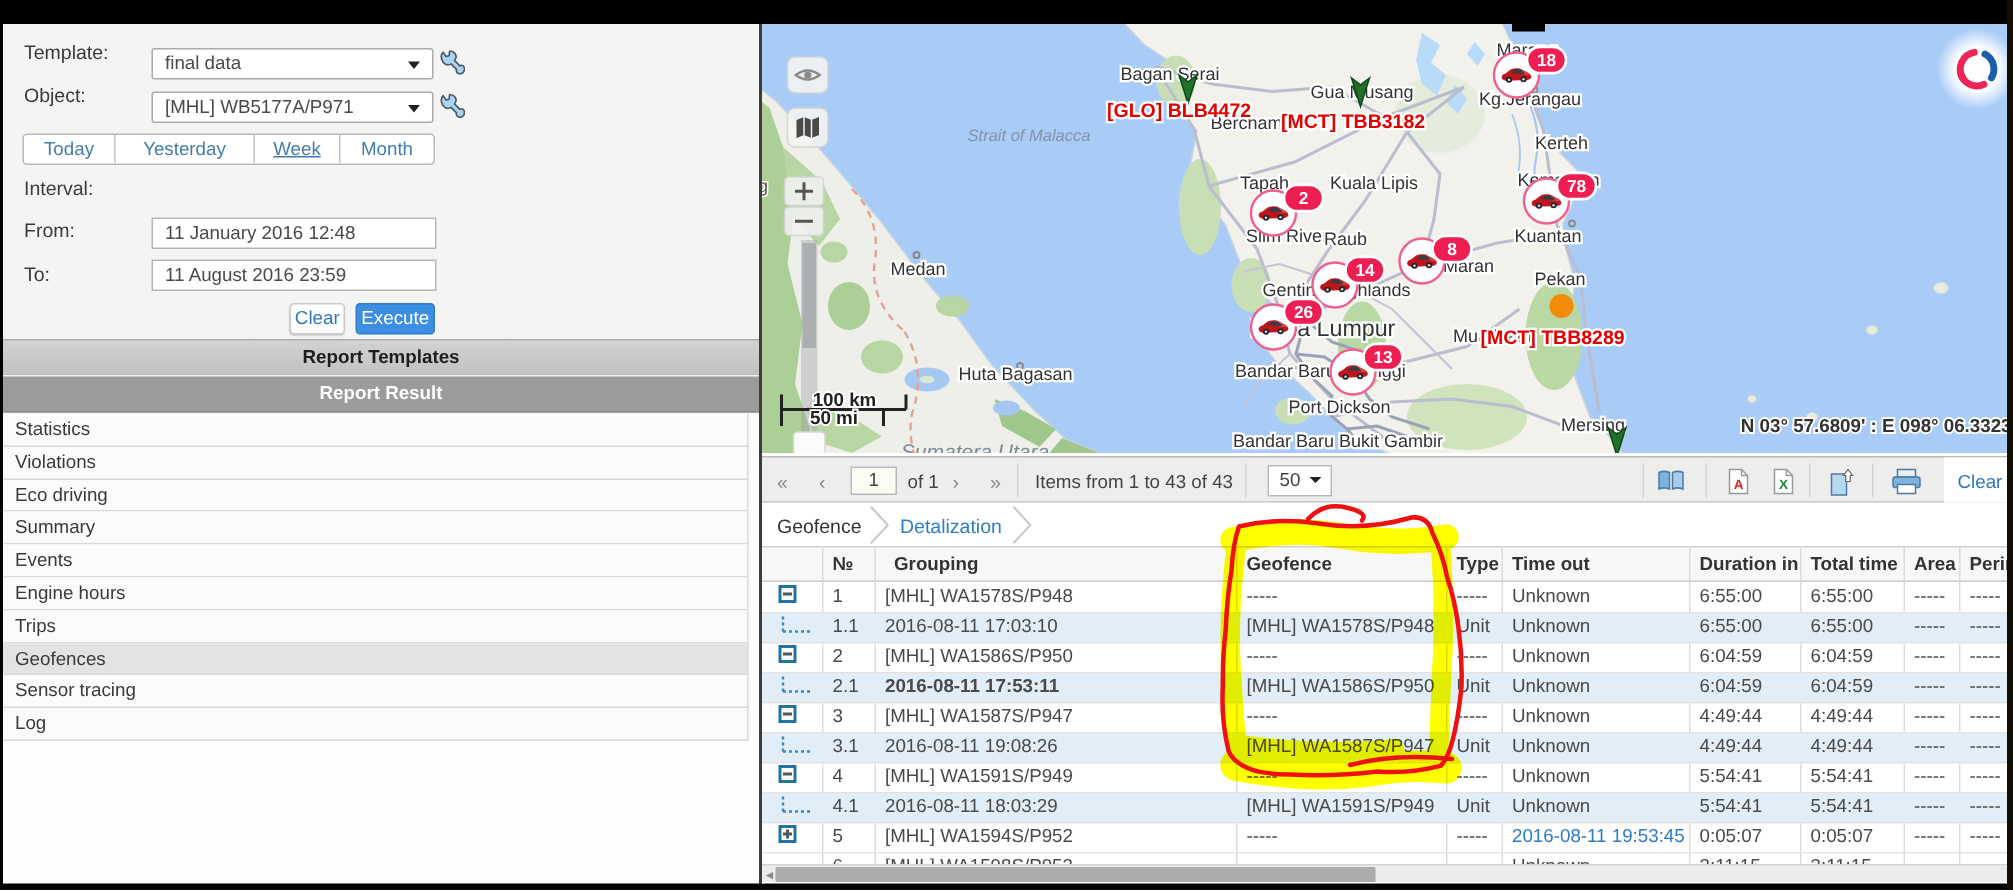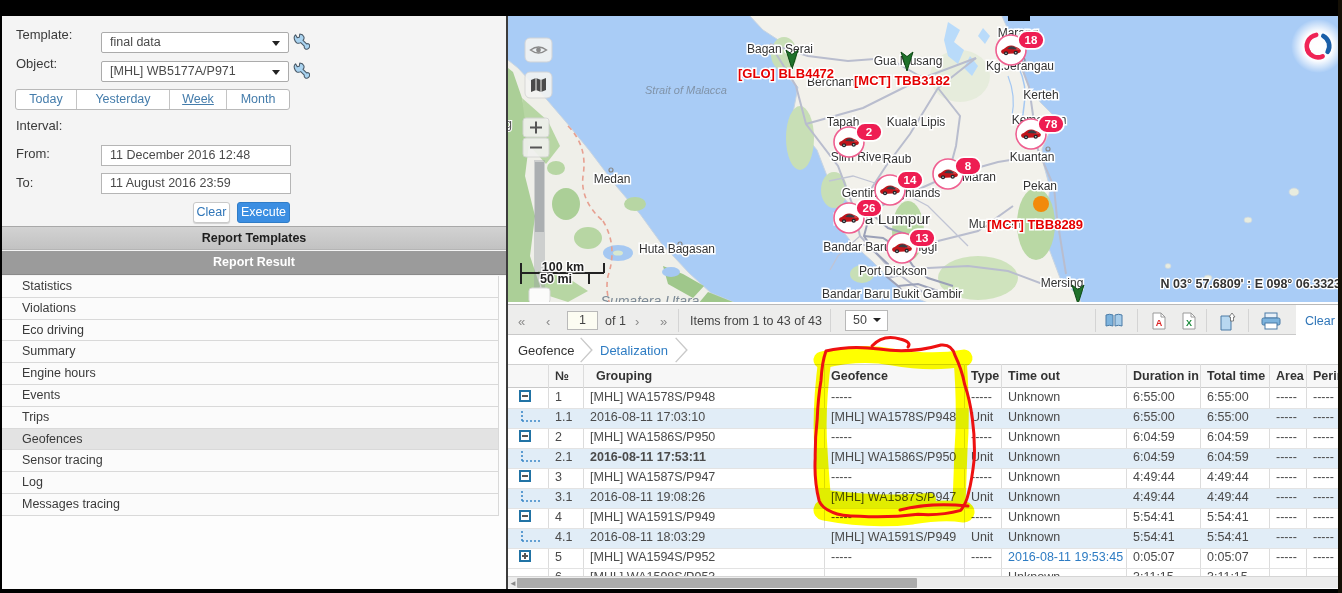--- a/index.html
+++ b/index.html
@@ -15,21 +15,21 @@
 .inp { position:absolute; left:99px; width:190px; height:21px; background:#fff; border:1px solid #b5b5b5; font-size:12.5px; color:#4a4a4a; line-height:19px; padding-left:8px; }
 .wrench { position:absolute; left:291px; width:17px; height:17px; }
 #segs { position:absolute; left:13px; top:73px; width:275px; height:21px; background:#fff; border:1px solid #b9b9b9; border-radius:3px; display:flex; }
 #segs div { border-right:1px solid #c4c4c4; color:#447cab; font-size:12.5px; text-align:center; line-height:19px; }
 #segs div:last-child { border-right:none; }
 .btn-clear { position:absolute; left:191px; top:186px; width:37px; height:21px; background:#fff; border:1px solid #c9c9c9; border-radius:3px; color:#3076b8; font-size:12.5px; text-align:center; line-height:19px; box-shadow:0 1px 1px rgba(0,0,0,.15); }
 .btn-exec { position:absolute; left:235px; top:186px; width:53px; height:21px; background:#3b8ee2; border:1px solid #2f7cc7; border-radius:3px; color:#fff; font-size:12.5px; text-align:center; line-height:19px; }
 #rt-bar { position:absolute; left:0; top:210px; width:504px; height:24px; background:linear-gradient(#d2d2d2,#c2c2c2); border-top:1px solid #a8a8a8; border-bottom:1px solid #b5b5b5; color:#1d1d1d; font-weight:bold; font-size:12.5px; text-align:center; line-height:23px; }
 #rr-bar { position:absolute; left:0; top:235px; width:504px; height:24px; background:#9b9b9b; border-bottom:1px solid #8a8a8a; color:#fff; font-weight:bold; font-size:12.5px; text-align:center; line-height:23px; }
 #rlist { position:absolute; left:0; top:260px; width:504px; }
-#rlist div { width:497px; height:21.8px; border-bottom:1px solid #d9d9d9; border-right:1px solid #d9d9d9; background:#fbfbfb; font-size:12.5px; color:#3a3a3a; padding-left:20px; line-height:21px; }
+#rlist div { width:497px; height:21.8px; border-bottom:1px solid #d9d9d9; border-right:1px solid #d9d9d9; background:#fbfbfb; font-size:12.5px; color:#3a3a3a; padding-left:8px; line-height:21px; }
 #rlist div.on { background:#e3e3e3; }
 
 #vdiv { left:506px; top:16px; width:2px; height:573px; background:#3c3c3c; }
 
 #map { left:508px; top:16px; width:834px; height:286px; background:#a9ccf6; overflow:hidden; }
 
 #grid { left:508px; top:302px; width:834px; height:287px; background:#fff; }
 #tbar { position:absolute; left:0; top:2px; width:834px; height:31px; background:#ededec; border-top:1px solid #b9b9b9; border-bottom:1px solid #c9c9c9; }
 #tbar .t { position:absolute; top:9px; font-size:12.5px; color:#444; }
 #tbar .pg { position:absolute; top:9px; color:#8a8a8a; font-size:13px; }
@@ -66,39 +66,38 @@
         <path d="M1.5 6.5 Q0.5 3.5 2.5 1.8 L4.2 4.6 L6.3 4.2 L6.8 1 Q9.8 1.2 10.8 3.6 Q11.6 5.6 10 7.3 L13.6 10.9 Q15.6 10 16.4 11.8 Q17.2 13.6 15.8 15.2 Q14.2 16.8 12.4 15.9 Q10.8 15.1 11.3 13.2 L7.7 9.6 Q5.8 10.8 3.9 9.9 Q2.2 9 1.5 6.5 Z" fill="#a9d3f0" stroke="#4a5a68" stroke-width="1.1" stroke-linejoin="round"></path>
       </svg>
     <div id="segs">
       <div style="width:61px;">Today</div>
       <div style="width:93px;">Yesterday</div>
       <div style="width:57px;text-decoration:underline;">Week</div>
       <div style="width:62px;">Month</div>
     </div>
     <span class="lbl" style="top:102px;">Interval:</span>
     <span class="lbl" style="top:130px;">From:</span>
-    <div class="inp" style="top:129px;">11 December 2016 12:48</div>
+    <div class="inp" style="top:129px;">11 January 2016 12:48</div>
     <span class="lbl" style="top:159px;">To:</span>
     <div class="inp" style="top:157px;">11 August 2016 23:59</div>
     <div class="btn-clear">Clear</div>
     <div class="btn-exec">Execute</div>
     <div id="rr-bar">Report Result</div>
     <div id="rt-bar">Report Templates</div>
     <div id="rlist">
       <div>Statistics</div>
       <div>Violations</div>
       <div>Eco driving</div>
       <div>Summary</div>
+      <div>Events</div>
       <div>Engine hours</div>
-      <div>Events</div>
       <div>Trips</div>
       <div class="on">Geofences</div>
       <div>Sensor tracing</div>
       <div>Log</div>
-      <div>Messages tracing</div>
     </div>
   </div>
   <div id="vdiv" class="abs"></div>
   <div class="abs" style="left:508px;top:302px;width:2px;height:287px;background:#8f8f8f;"></div>
 
   <div id="map" class="abs">
     <svg width="834" height="286" viewBox="0 0 834 286">
       <defs>
         <radialGradient id="glow">
           <stop offset="0%" stop-color="#ffffff"></stop>

